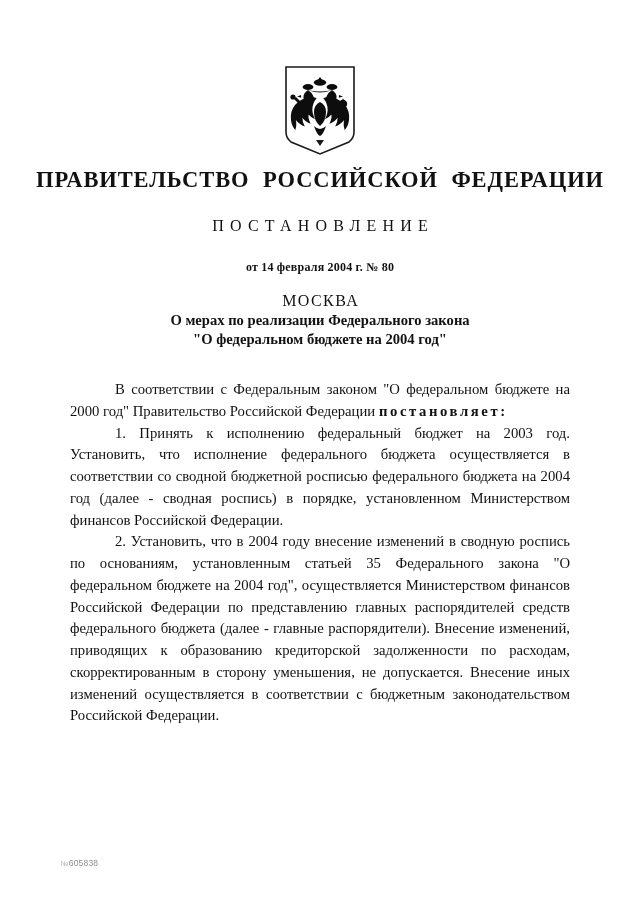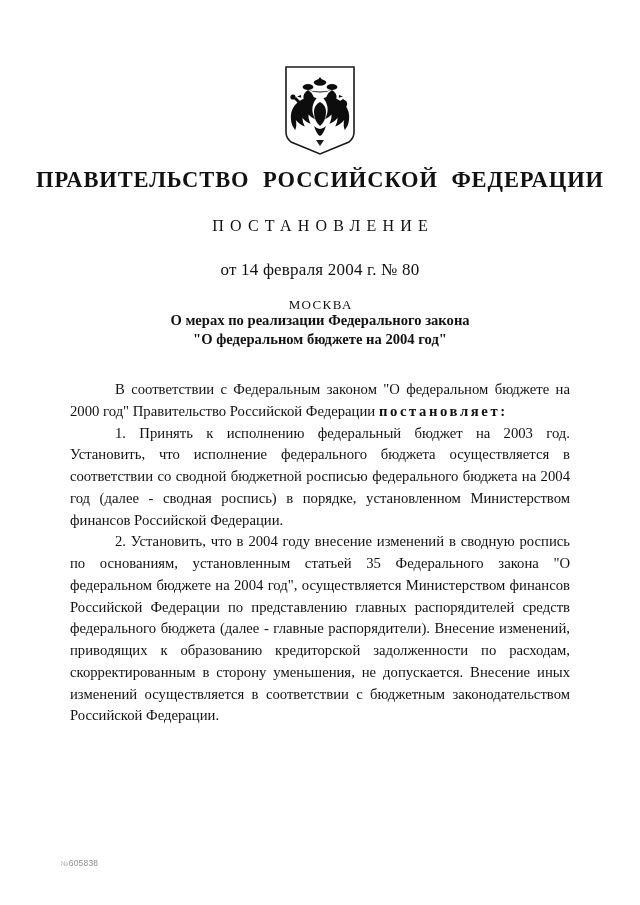--- a/index.html
+++ b/index.html
@@ -52,26 +52,27 @@
   .doc-kind {
     margin: 24px 0 0 0;
     font-size: 16px;
     font-weight: normal;
     letter-spacing: 6.2px;
     text-indent: 6.2px;
     text-align: center;
   }
   .date-line {
     margin: 25px 0 0 0;
-    font-size: 17px;
+    font-size: 12px;
     letter-spacing: 0.2px;
+    font-weight: bold;
   }
   .city-line {
     margin: 17px 0 0 0;
-    font-size: 13px;
+    font-size: 16px;
     letter-spacing: 1.4px;
     text-indent: 1.4px;
   }
 
   
   .subject {
     position: absolute;
     top: 303px;
     left: 70px;
     width: 500px;

